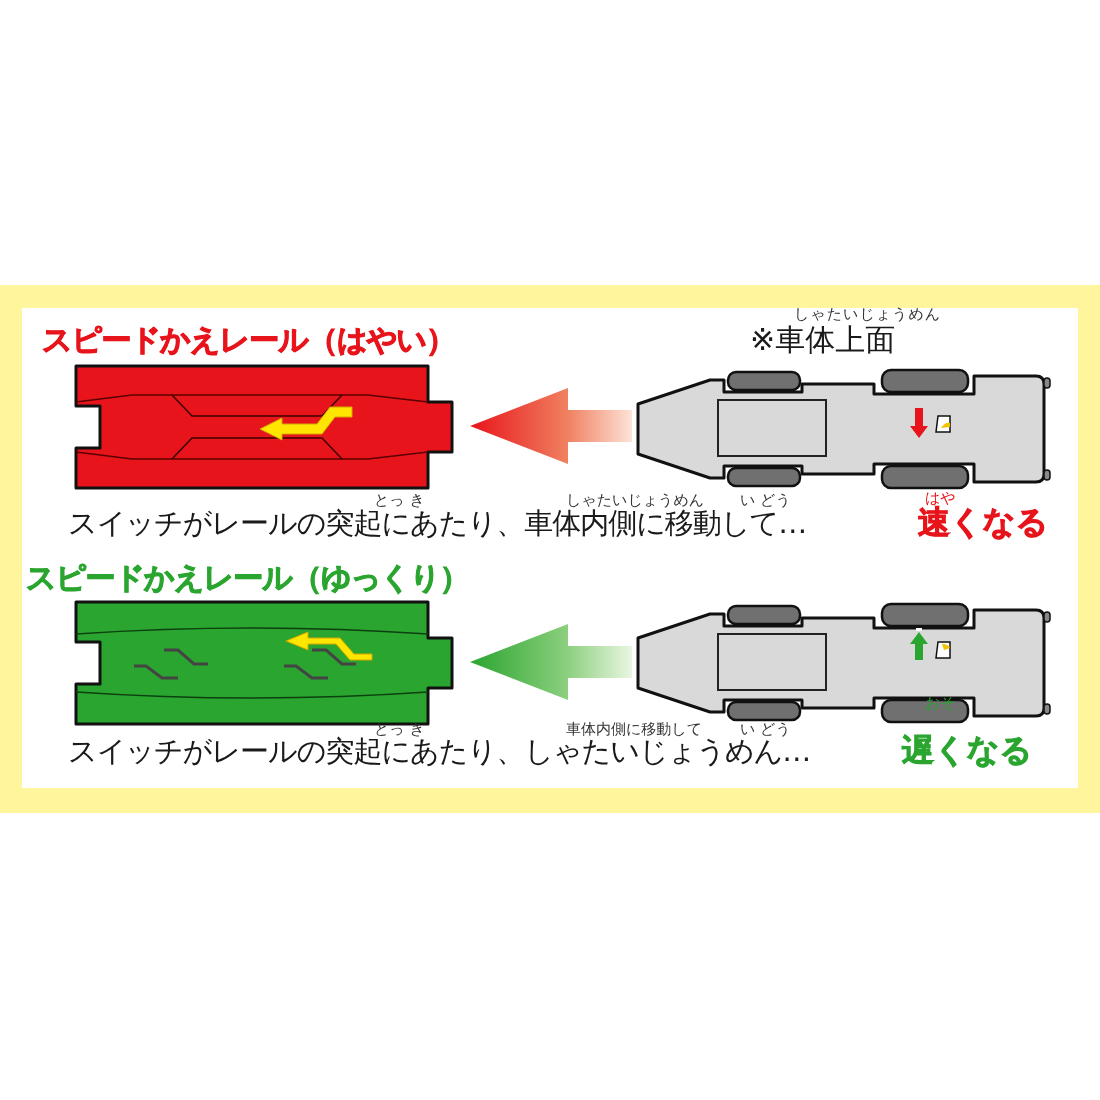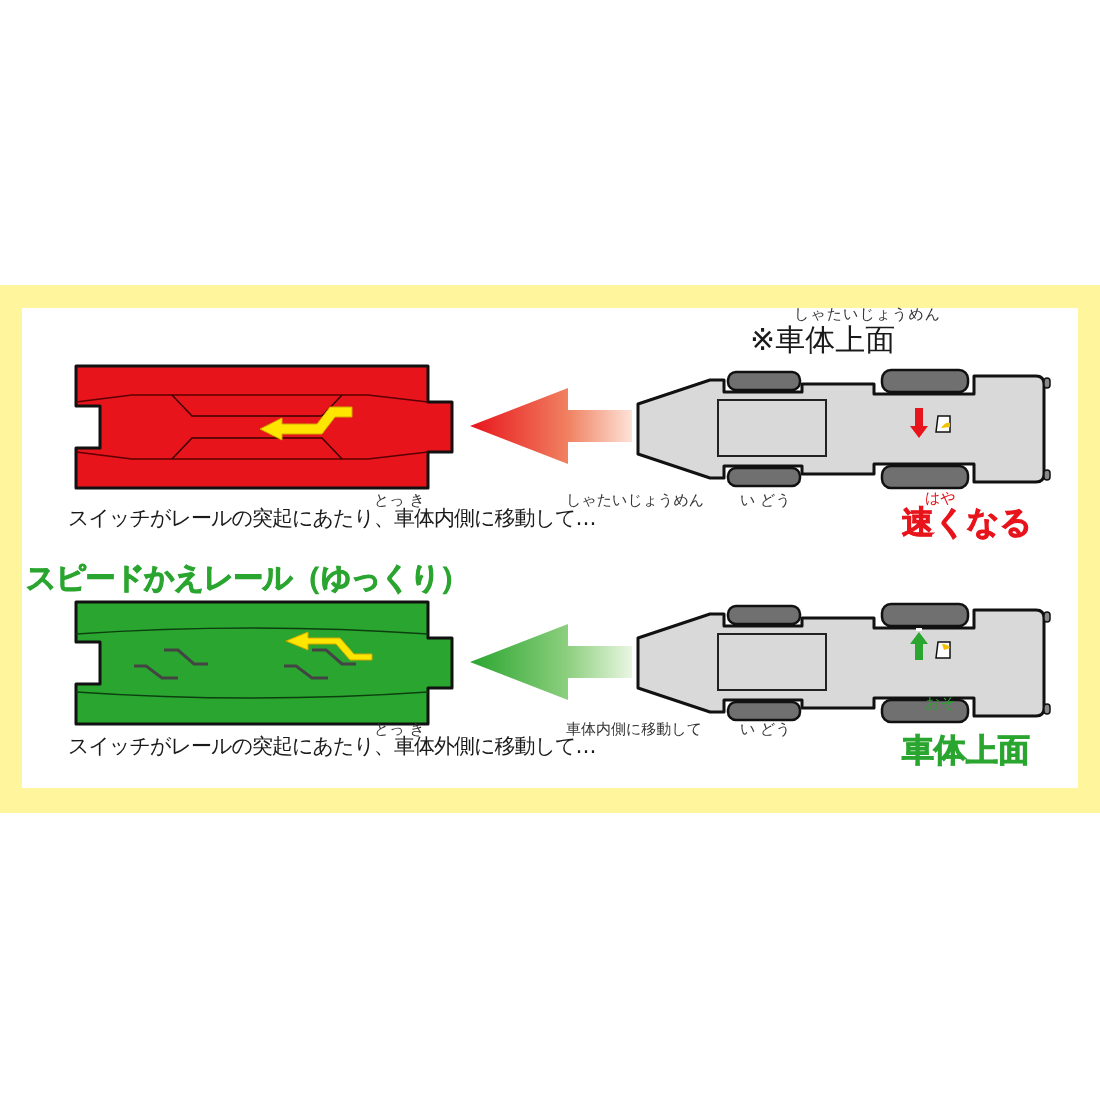--- a/index.html
+++ b/index.html
@@ -5,35 +5,36 @@
   html,body{margin:0;padding:0;}
   body{width:1100px;height:1100px;background:#ffffff;position:relative;overflow:hidden;
        font-family:"DejaVu Sans","Liberation Sans",sans-serif;}
   .frame{position:absolute;left:0;top:285px;width:1100px;height:528px;background:#fff59d;}
   .panel{position:absolute;left:22px;top:23px;width:1056px;height:480px;background:#ffffff;}
   .abs{position:absolute;}
   .title{font-weight:bold;font-size:30px;letter-spacing:-1px;white-space:nowrap;
          -webkit-text-stroke:1px currentColor;}
   .title.red{color:#e8141b;}
   .title.green{color:#2aa52f;}
-  .sentence{font-size:21px;color:#1a1a1a;white-space:nowrap;letter-spacing:-1px;}
+  .sentence{font-size:29px;color:#1a1a1a;white-space:nowrap;letter-spacing:-1px;}
   .ruby{font-size:15px;color:#333;white-space:nowrap;}
   .result{font-weight:bold;font-size:32px;white-space:nowrap;-webkit-text-stroke:1px currentColor;}
-  .result.red{color:#e8141b;}
+  .result.red{color:#e8141b;margin-left:16px;}
   .result.green{color:#2aa52f;}
   .ruby.red{color:#e8141b;}
   .ruby.green{color:#2aa52f;}
   .note{font-size:30px;color:#1a1a1a;white-space:nowrap;}
 </style>
 </head>
 <body>
 
 <div class="frame">
   <div class="panel">
 
+    <div class="abs title red" style="left:20px;top:12px;">スピードかえレール（はやい）</div>
 
     <div class="abs ruby" style="left:772px;top:-3px;letter-spacing:1px;">しゃたいじょうめん</div>
     <div class="abs note" style="left:728px;top:12px;">※車体上面</div>
 
     <svg class="abs" style="left:50px;top:54px;" width="390" height="130" viewBox="0 0 390 130">
       <path d="M4,4 H356 V40 H380 V90 H356 V126 H4 V86 H28 V44 H4 Z" fill="#e8141b" stroke="#111" stroke-width="3" stroke-linejoin="round"></path>
       <path d="M4,40 L60,33 H296 L356,40" fill="none" stroke="#5a0000" stroke-width="1.5"></path>
       <path d="M4,90 L60,97 H296 L356,90" fill="none" stroke="#5a0000" stroke-width="1.5"></path>
       <path d="M100,33 L120,54 H250 L270,33" fill="none" stroke="#3a0000" stroke-width="1.5"></path>
       <path d="M100,97 L120,76 H250 L270,97" fill="none" stroke="#3a0000" stroke-width="1.5"></path>
@@ -108,17 +109,17 @@
       <path d="M281,62 V46 H276 L285,34 L294,46 H289 V62 Z" fill="#2aa52f"></path>
       <rect x="282" y="30" width="6" height="3" fill="#fff"></rect>
       <path d="M304,44 h12 v16 h-14 z" fill="#fff" stroke="#111" stroke-width="1.5"></path>
       <path d="M308,46 q6,0 8,4 l-6,2 z" fill="#f2c200"></path>
     </svg>
 
     <div class="abs ruby" style="left:352px;top:412px;">とっ き</div>
     <div class="abs ruby" style="left:544px;top:412px;">車体内側に移動して</div>
     <div class="abs ruby" style="left:718px;top:412px;">い どう</div>
     <div class="abs ruby green" style="left:903px;top:386px;">おそ</div>
-    <div class="abs sentence" style="left:46px;top:424px;">スイッチがレールの突起にあたり、車体外側に移動して…</div>
-    <div class="abs result green" style="left:880px;top:421px;">車体上面</div>
+    <div class="abs sentence" style="left:46px;top:424px;">スイッチがレールの突起にあたり、しゃたいじょうめん…</div>
+    <div class="abs result green" style="left:880px;top:421px;">遅くなる</div>
 
   </div>
 </div>
 
 </body></html>

